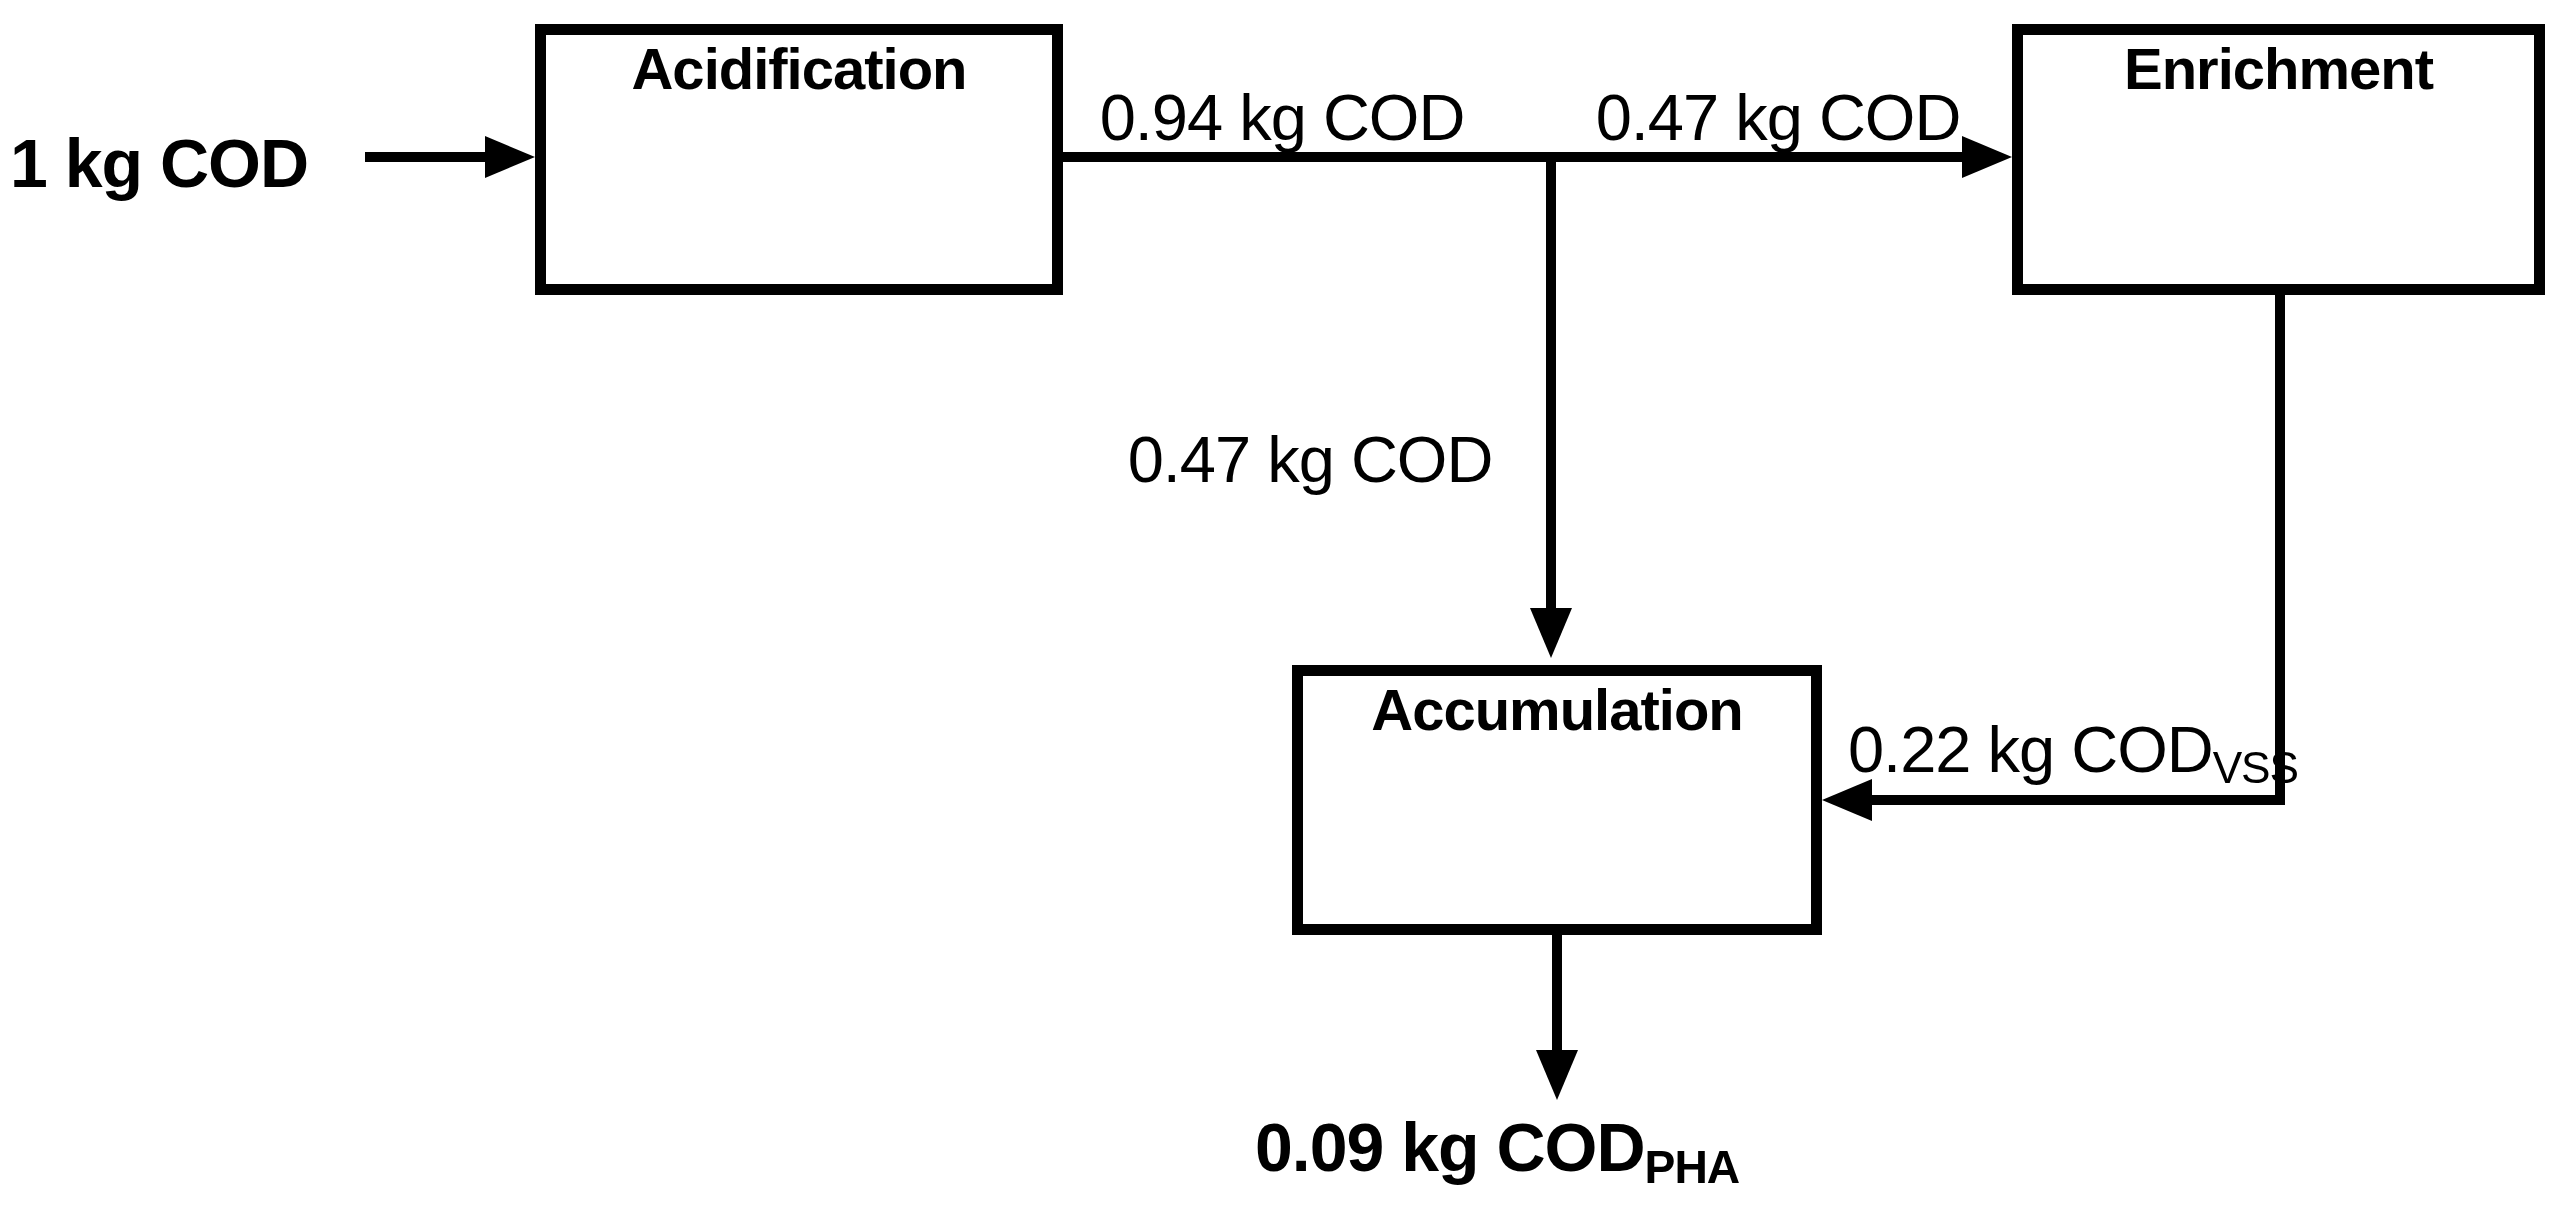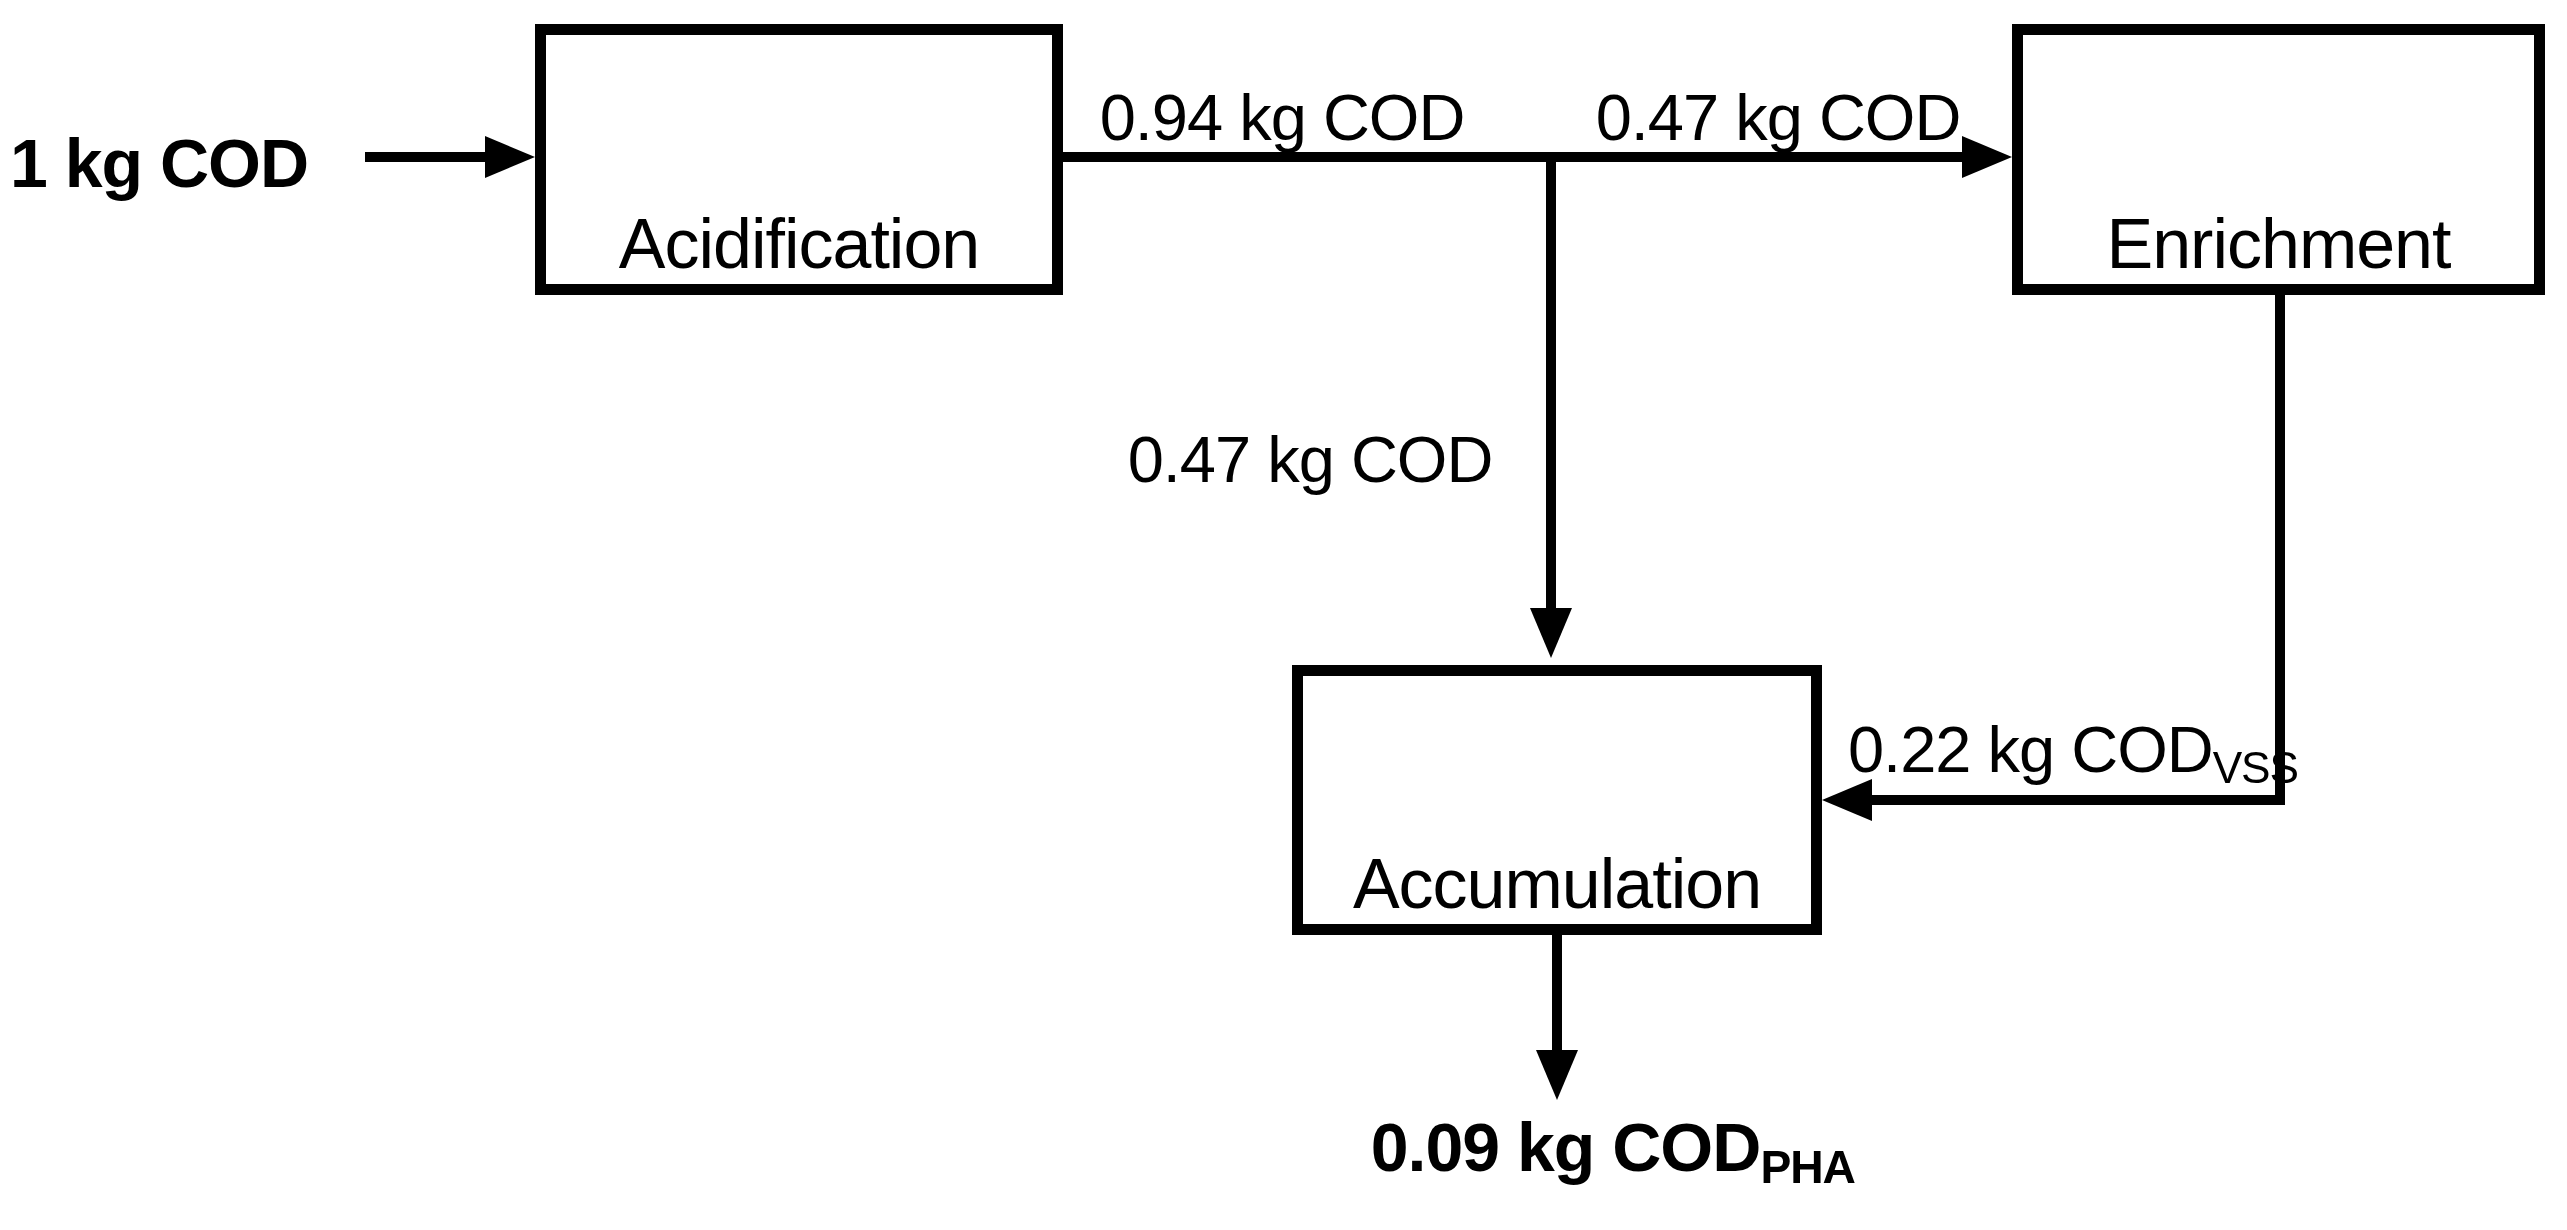--- a/index.html
+++ b/index.html
@@ -16,24 +16,24 @@
     color: #000000;
     overflow: hidden;
     padding-left: 42px;
   }
   .node-box {
     position: absolute;
     box-sizing: border-box;
     border: 11px solid #000000;
     background: #ffffff;
     display: flex;
-    align-items: flex-end;
+    align-items: flex-start;
     justify-content: center;
-    font-weight: normal;
-    font-size: 70px;
+    font-weight: bold;
+    font-size: 58px;
     letter-spacing: -1px;
     white-space: nowrap;
   }
   .endpoint-label {
     position: absolute;
     font-weight: bold;
     font-size: 68px;
     letter-spacing: -1px;
     white-space: nowrap;
   }
@@ -121,17 +121,17 @@
 
   <div class="node-box" style="left:1292px; top:665px; width:530px; height:270px;">
     <span>Accumulation</span>
   </div>
 
   <div>
     <div class="vline" style="left:1552px; top:935px; height:117px;"></div>
     <div class="ah ah-down" style="left:1536px; top:1050px;"></div>
   </div>
 
-  <div class="endpoint-label" style="left:1255px; top:1108px; width:600px; text-align:right;">
+  <div class="endpoint-label" style="left:1255px; top:1108px; width:600px; text-align:left;">
     <span>0.09 kg COD</span><span class="subsc">PHA</span>
   </div>
 
 </div>
 
 </body></html>

